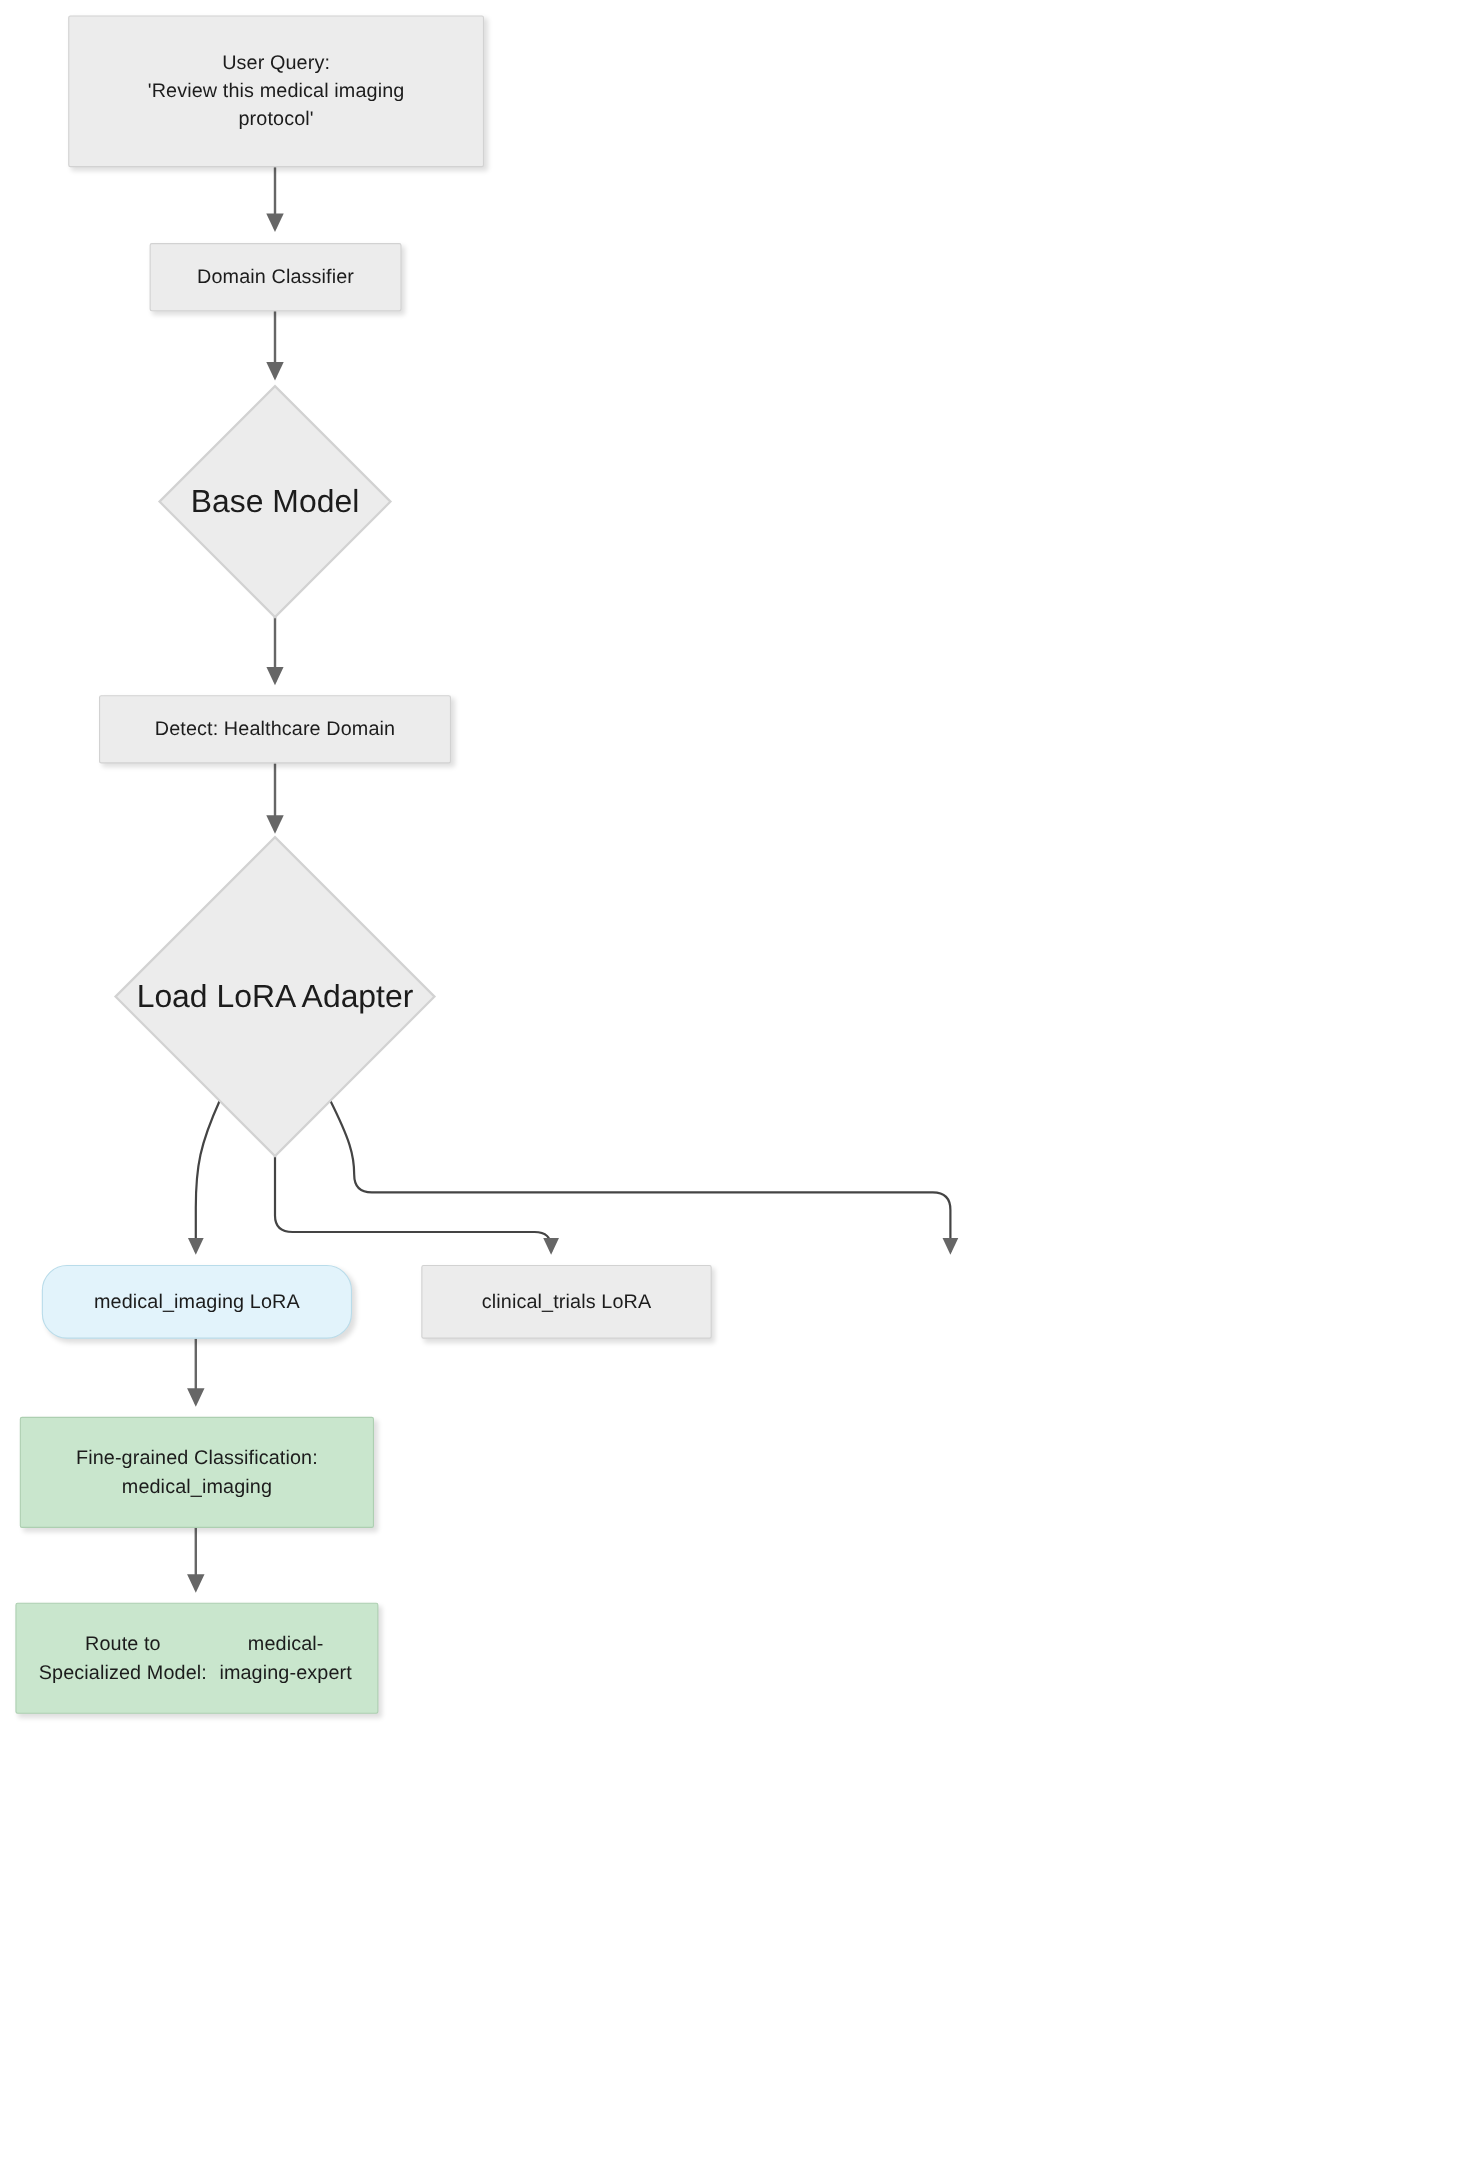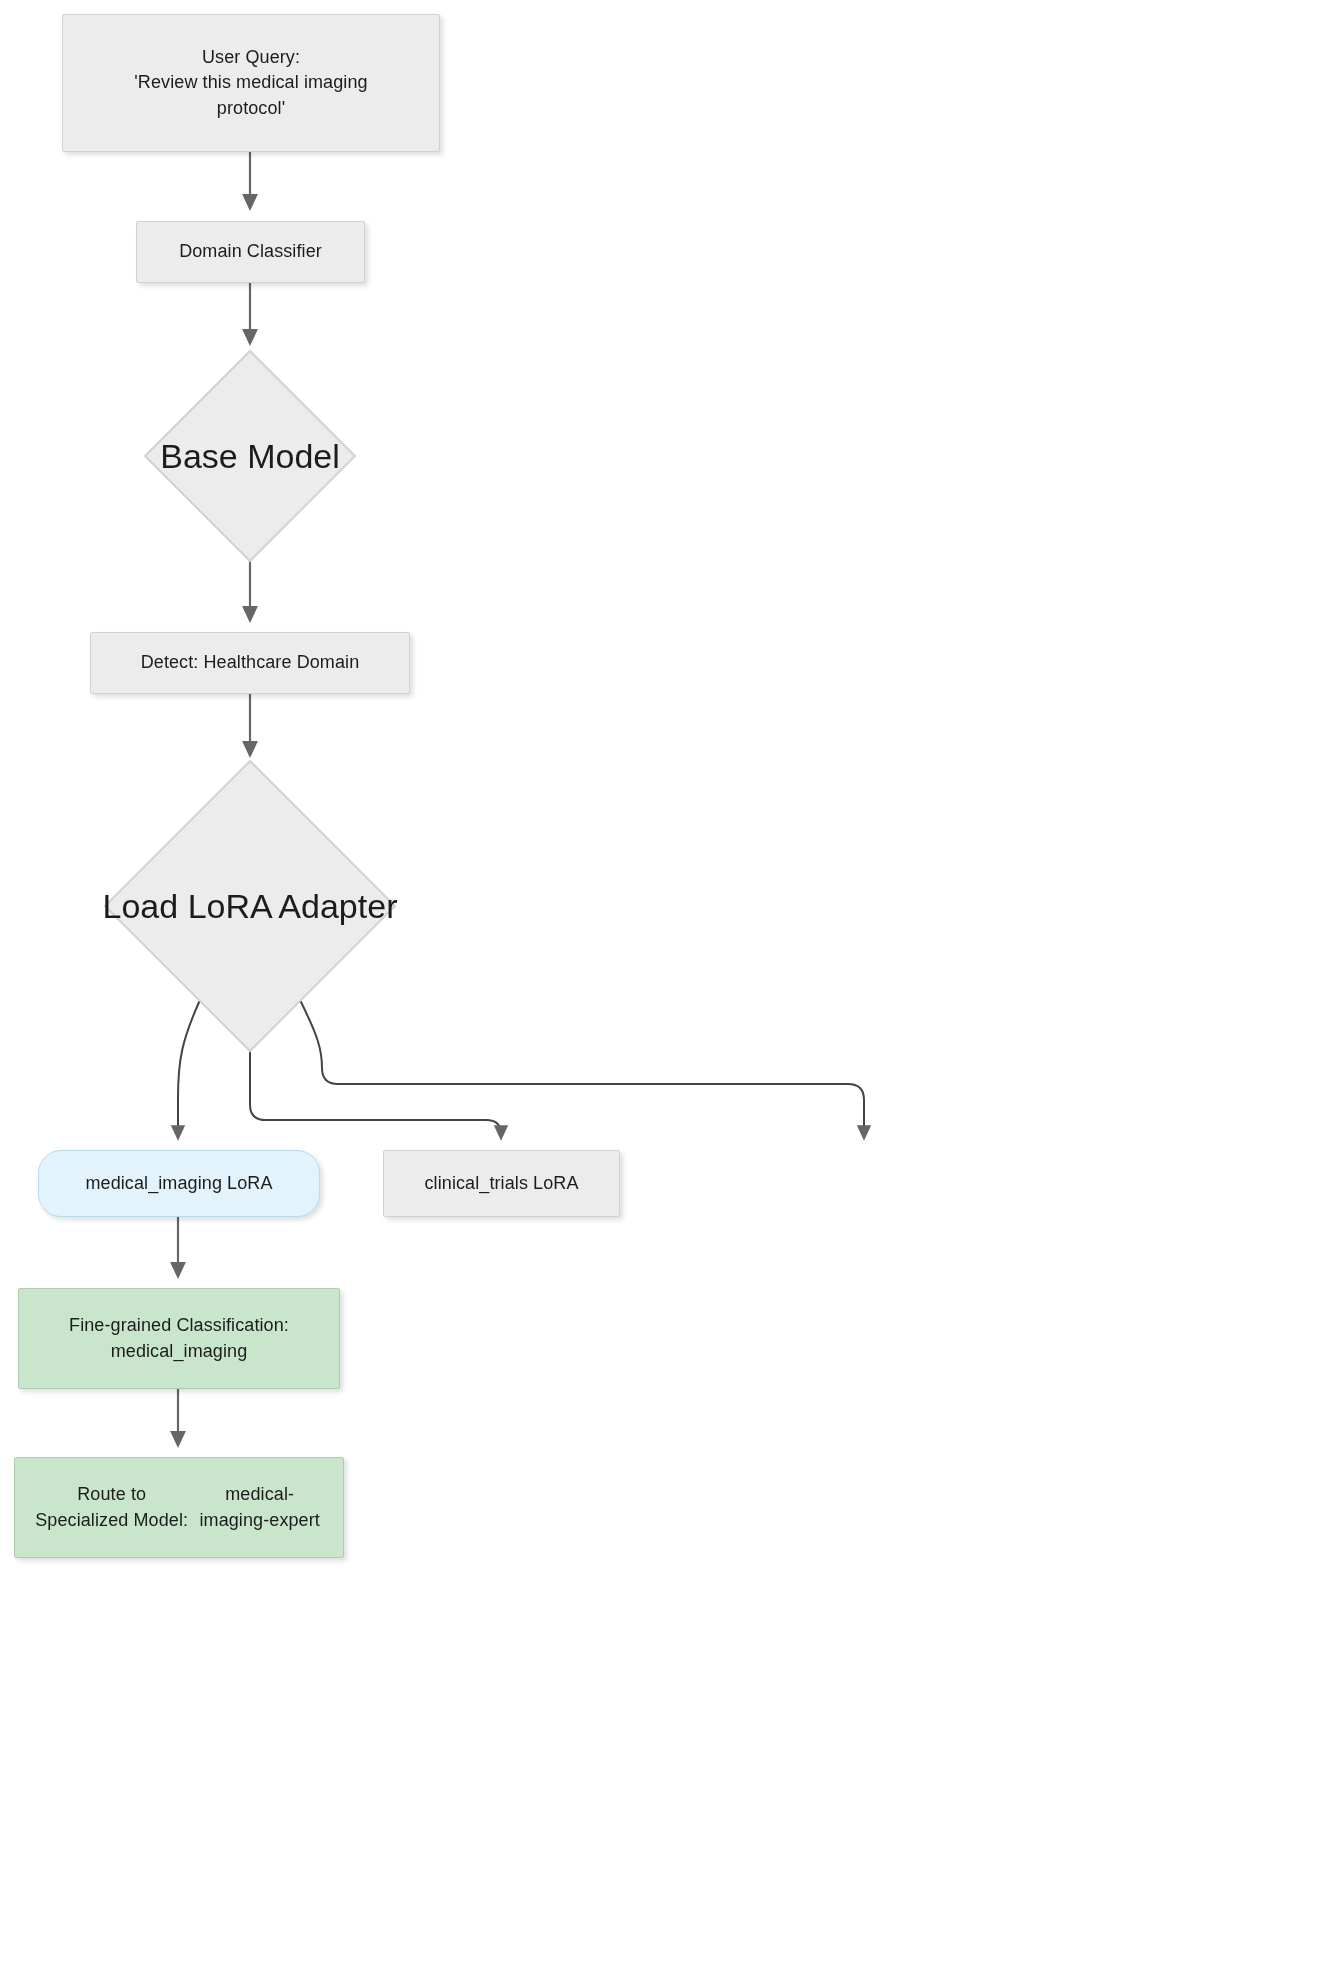--- a/index.html
+++ b/index.html
@@ -61,21 +61,21 @@
   .diamond-shape {
     position: absolute;
     left: 0;
     top: 0;
     width: 100%;
     height: 100%;
   }
   .diamond-label {
     position: relative;
     z-index: 2;
-    font-size: 34px;
+    font-size: 29px;
     color: #1c1c1c;
     white-space: nowrap;
     text-align: center;
   }
   .nl {
     display: block;
   }
 </style>
 </head>
 <body>
@@ -133,21 +133,21 @@
     <svg class="diamond-shape" viewBox="0 0 294 294" xmlns="http://www.w3.org/2000/svg">
       <polygon points="147,2 292,147 147,292 2,147" fill="#ececec" stroke="#d2d2d2" stroke-width="2"></polygon>
     </svg>
     <span class="diamond-label">Load LoRA Adapter</span>
   </div>
 
   <div class="node rect blue" style="left:38px; top:1150px; width:282px; height:67px;border-radius:23px;">
     <span>medical_imaging LoRA</span>
   </div>
 
-  <div class="node rect" style="left:383px; top:1150px; width:237px; height:67px;">
+  <div class="node rect" style="left:383px; top:1150px; width:264px; height:67px;">
     <span>clinical_trials LoRA</span>
   </div>
 
 
   <div class="node rect green" style="left:18px; top:1288px; width:322px; height:101px; flex-direction:column;">
     <span class="nl">Fine-grained Classification:</span>
     <span class="nl">medical_imaging</span>
   </div>
 
   <div class="node rect green" style="left:14px; top:1457px; width:330px; height:101px; flex-direction:row;">

